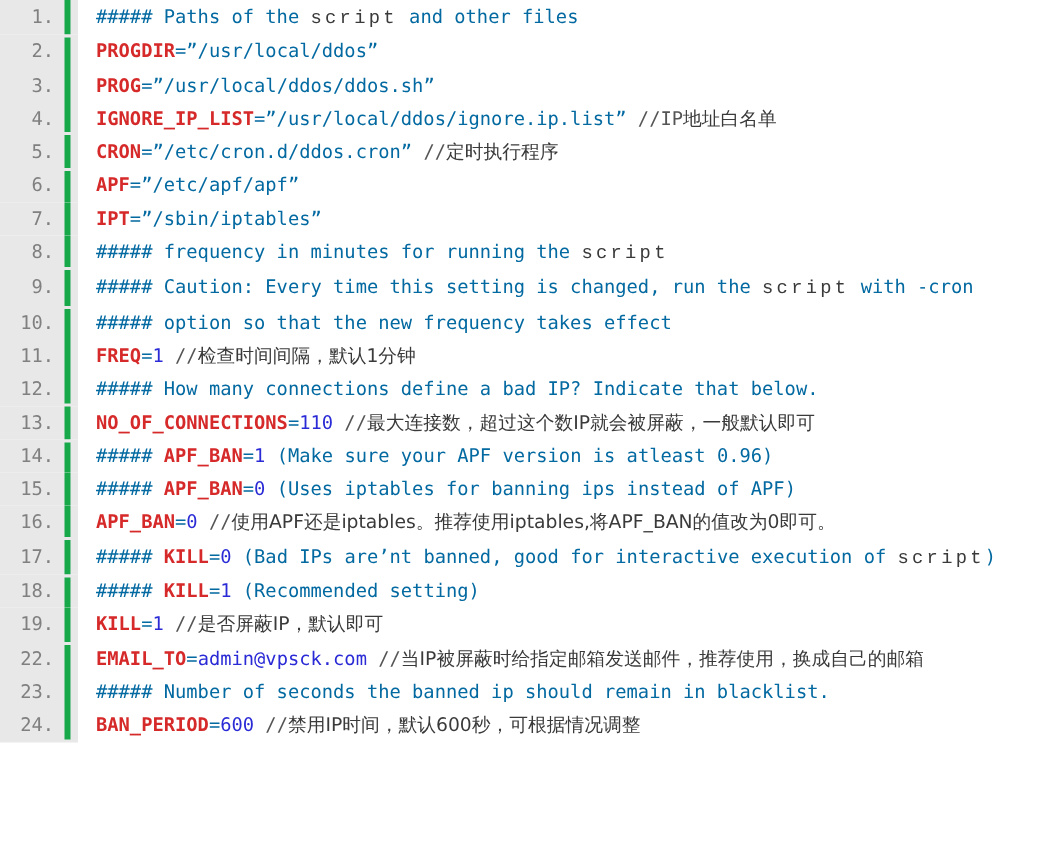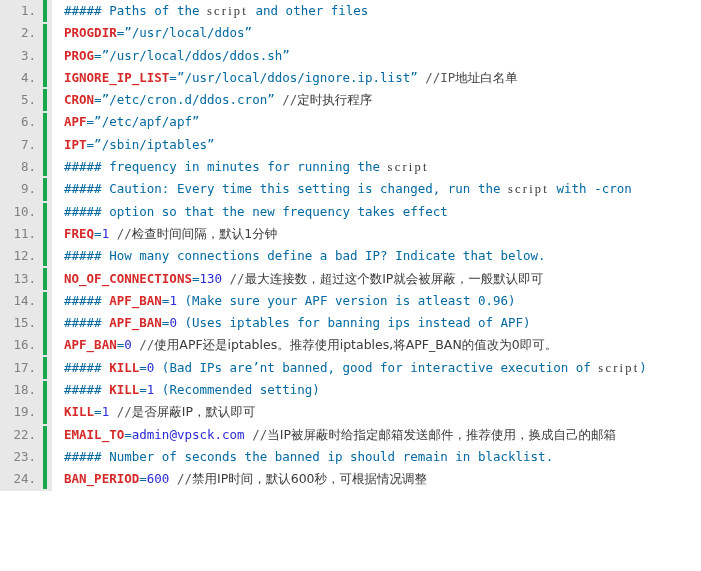--- a/index.html
+++ b/index.html
@@ -73,21 +73,21 @@
     box-sizing: border-box;
     background: #ffffff;
   }
 
   
   .c-var     { color: #d62929; font-weight: bold; }
   .c-num     { color: #2a2ad6; }
   .c-comment { color: #555555; text-align: right; }
   .c-plain   { color: #0369a1; }
   .c-cn      { color: #3a3a3a; font-family: "DejaVu Sans", "Liberation Sans", sans-serif; font-size: 12.5px; text-align: center; }
-  .c-script  { font-family: Liberation Serif, serif; letter-spacing: 2.2px; color: #3a3a3a; }
+  .c-script  { font-family: Liberation Mono, monospace; letter-spacing: 2.2px; color: #3a3a3a; }
 </style>
 </head>
 <body>
 
 <div id="code-block">
     <div class="code-row">
       <div class="gutter">1.</div>
       <div class="marker"></div>
       <div class="code-text"><span class="c-plain">##### Paths of the </span><span class="c-script">script</span><span class="c-plain"> and other files</span></div>
     </div>
@@ -142,21 +142,21 @@
       <div class="code-text"><span class="c-var">FREQ</span><span class="c-plain">=</span><span class="c-num">1</span><span class="c-comment"> //</span><span class="c-cn">检查时间间隔，默认1分钟</span></div>
     </div>
     <div class="code-row">
       <div class="gutter">12.</div>
       <div class="marker gap-bottom"></div>
       <div class="code-text"><span class="c-plain">##### How many connections define a bad IP? Indicate that below.</span></div>
     </div>
     <div class="code-row">
       <div class="gutter">13.</div>
       <div class="marker"></div>
-      <div class="code-text"><span class="c-var">NO_OF_CONNECTIONS</span><span class="c-plain">=</span><span class="c-num">130</span><span class="c-comment"> //</span><span class="c-cn">最大连接数，超过这个数IP就会被屏蔽，一般默认即可</span></div>
+      <div class="code-text"><span class="c-var">NO_OF_CONNECTIONS</span><span class="c-plain">=</span><span class="c-num">110</span><span class="c-comment"> //</span><span class="c-cn">最大连接数，超过这个数IP就会被屏蔽，一般默认即可</span></div>
     </div>
     <div class="code-row">
       <div class="gutter">14.</div>
       <div class="marker gap-top"></div>
       <div class="code-text"><span class="c-plain">##### </span><span class="c-var">APF_BAN</span><span class="c-plain">=</span><span class="c-num">1</span><span class="c-plain"> (Make sure your APF version is atleast 0.96)</span></div>
     </div>
     <div class="code-row">
       <div class="gutter">15.</div>
       <div class="marker"></div>
       <div class="code-text"><span class="c-plain">##### </span><span class="c-var">APF_BAN</span><span class="c-plain">=</span><span class="c-num">0</span><span class="c-plain"> (Uses iptables for banning ips instead of APF)</span></div>

